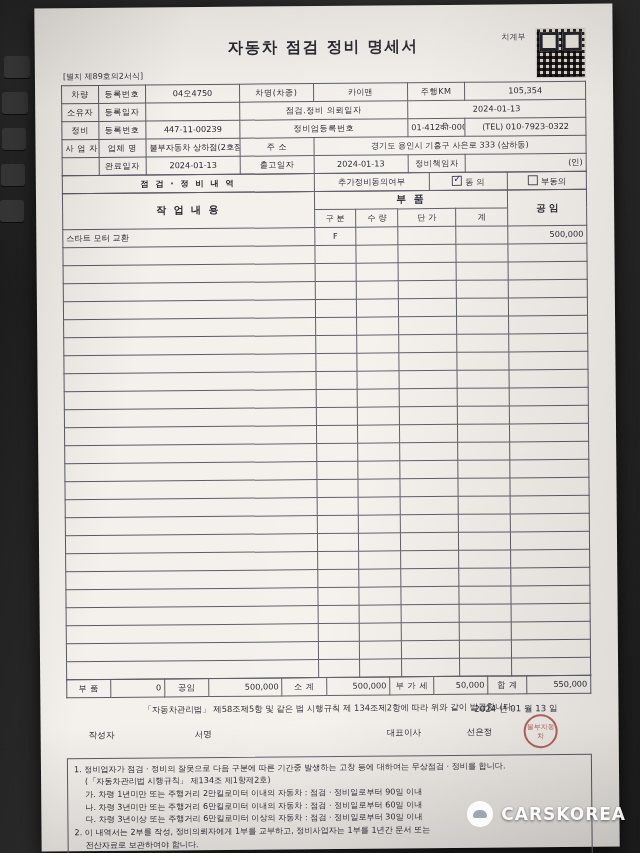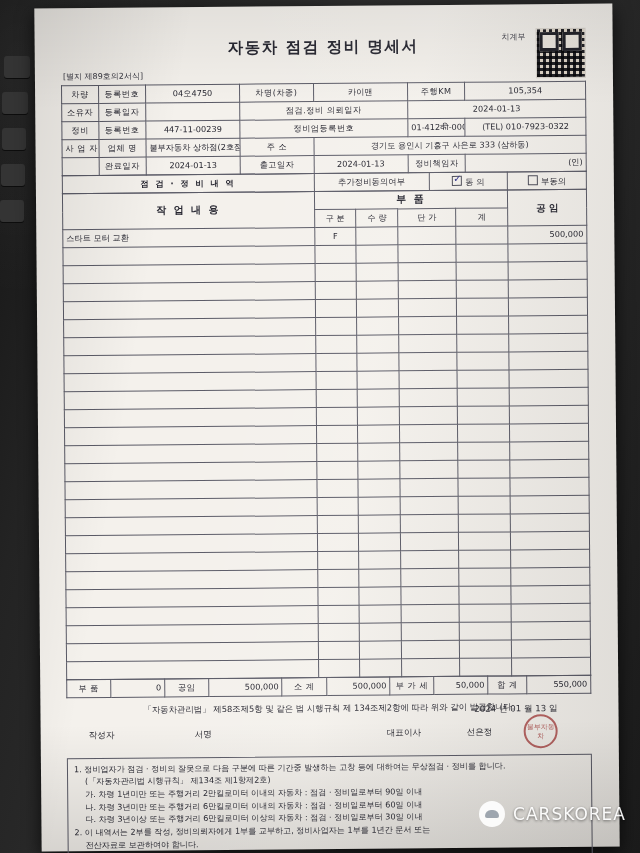--- a/index.html
+++ b/index.html
@@ -247,21 +247,21 @@
     content: "";
     position: absolute;
     left: 6px; top: 9px;
     width: 14px; height: 8px;
     background: #9aa3ad;
     border-radius: 6px 6px 2px 2px;
   }
   .wm-text {
     color: #ffffff;
     font-size: 17px;
-    font-weight: normal;
+    font-weight: bold;
     letter-spacing: 1px;
     text-shadow: 0 1px 3px rgba(0,0,0,0.6);
   }
 </style>
 </head>
 <body>
 
 <div id="root">
   <div class="backdrop"></div>
   <div class="lamp"></div>

